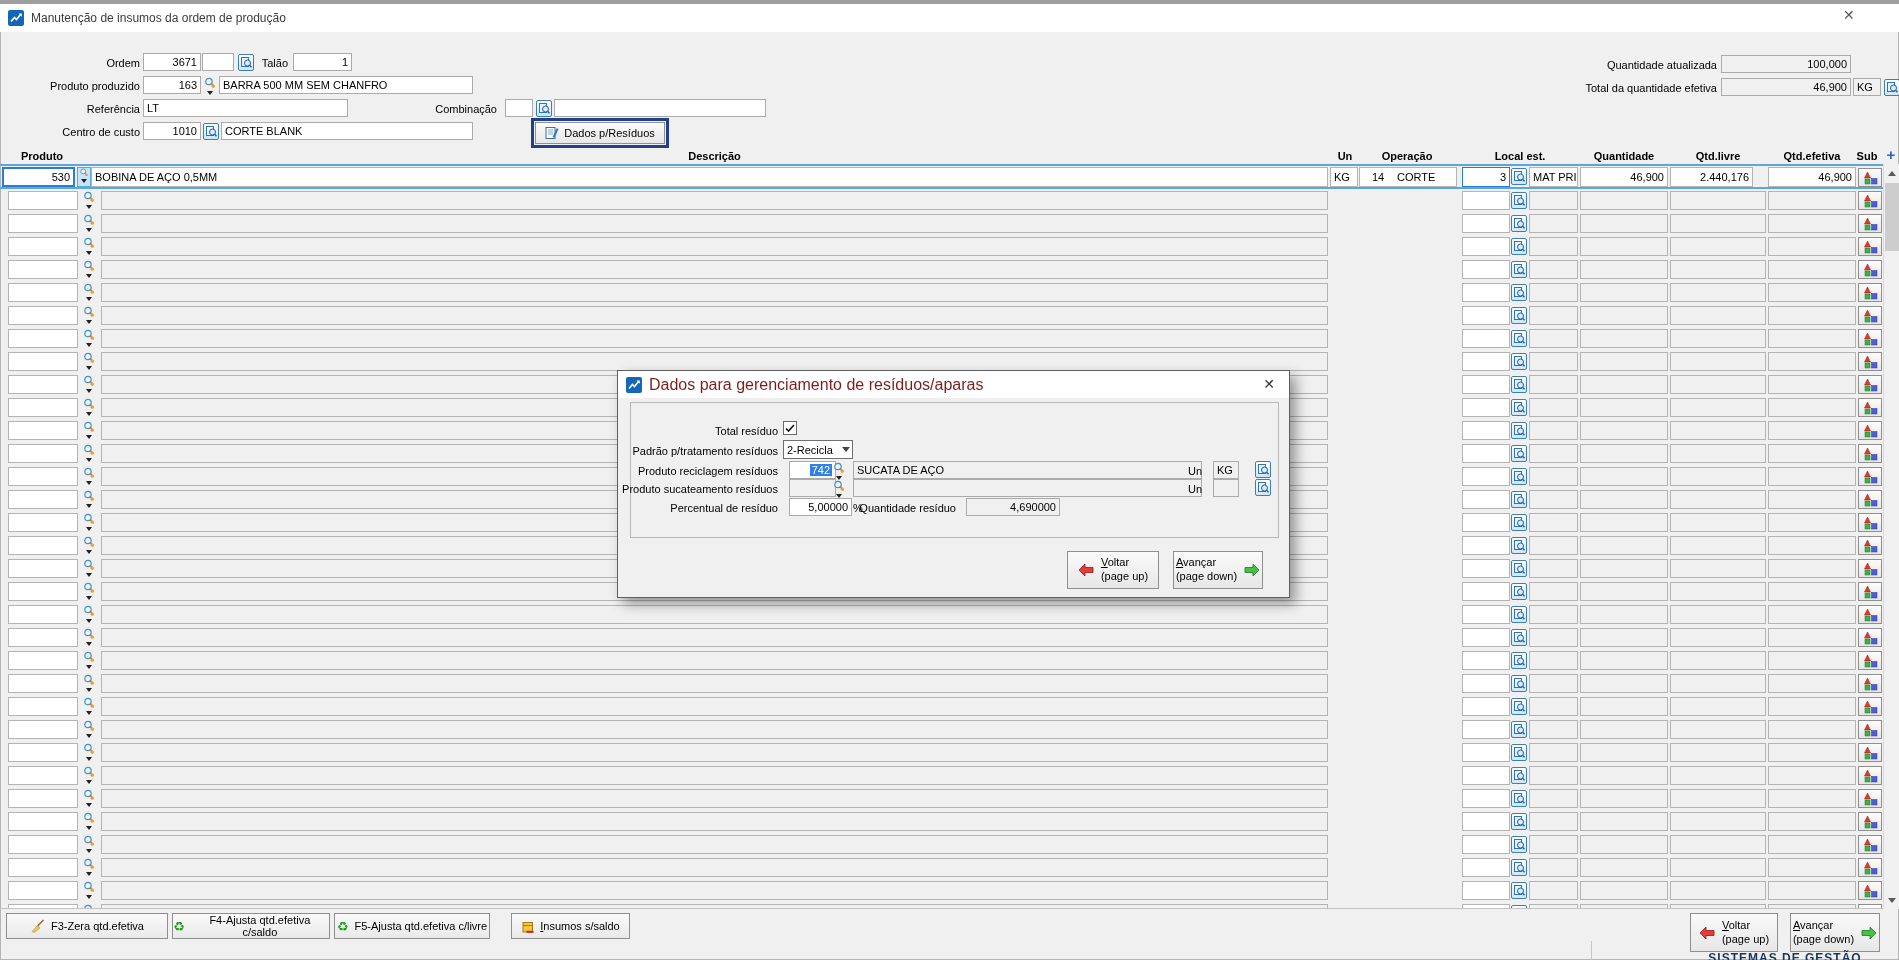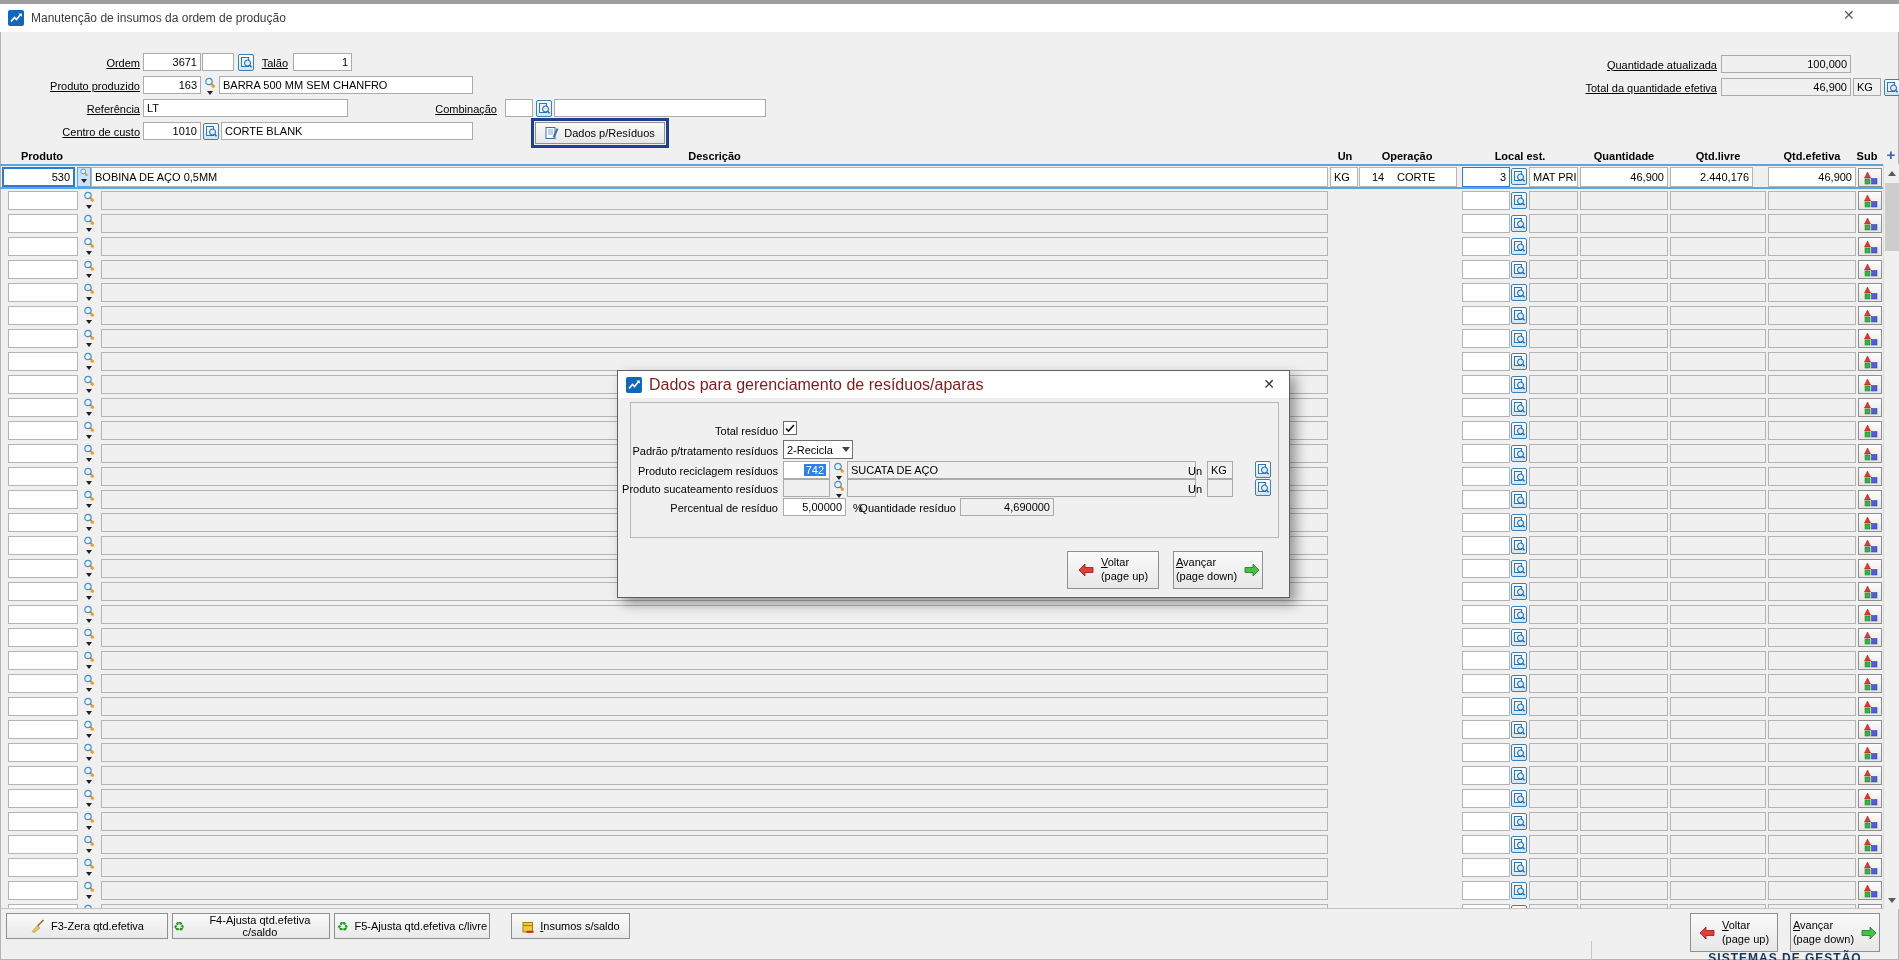--- a/index.html
+++ b/index.html
@@ -10,21 +10,21 @@
     background:#f0f0f0; position:relative;
   }
   #win { position:absolute; inset:0; box-shadow: inset 0 0 0 1px #b5b5b5; }
   #topstrip { position:absolute; left:0; top:0; width:100%; height:4px; background:#9e9e9e; }
   #titlebar { position:absolute; left:0; top:4px; width:100%; height:28px; background:#fff;
               display:flex; align-items:center; padding-left:8px; gap:7px; }
   #titlebar .title { font-size:12px; color:#3b3b3b; }
   .closex { position:absolute; top:7px; font-size:14px; color:#5a5a5a; cursor:default; background:none; border:none; font-family:"DejaVu Sans",sans-serif; }
   #mainclose { left:1843px; }
 
-  .lbl { position:absolute; height:17px; display:flex; align-items:center; justify-content:flex-end; white-space:nowrap;text-decoration:underline; }
+  .lbl { position:absolute; height:17px; display:flex; align-items:center; justify-content:flex-end; white-space:nowrap; }
   .fld { position:absolute; height:18px; border:1px solid #ababab; background:#fff; padding:0 3px;
          display:flex; align-items:center; white-space:nowrap; overflow:hidden; }
   .fld.ro { background:#f0f0f0; }
   .fld.num { justify-content:flex-end; }
   .magbtn { position:absolute; width:16px; height:17px; border:1px solid #3c7fb1; border-radius:2px;
             background:linear-gradient(#ffffff,#cfe6f8); display:flex; align-items:center; justify-content:center; padding:0; }
   .lkp { display:inline-flex; flex-direction:column; align-items:center; line-height:0; }
   .lkp .dd { width:0; height:0; border:3px solid transparent; border-top:4px solid #222; margin-top:2px; }
   .lkp.abs { position:absolute; }
 
@@ -90,21 +90,21 @@
   #dlg-group { position:absolute; left:12px; top:31px; width:649px; height:136px; border:1px solid #b9b9b9; }
   .dlbl { position:absolute; width:160px; height:17px; display:flex; align-items:center; justify-content:flex-end; white-space:nowrap; }
   .chk { position:absolute; left:165px; top:50px; width:14px; height:14px; border:1px solid #6b6b6b; background:#fff;
          display:flex; align-items:center; justify-content:center; padding:0; }
   .combo { position:absolute; left:165px; top:69px; width:70px; height:19px; border:1px solid #707070; background:#fff;
            display:flex; align-items:center; padding-left:3px; }
   .combo .chev { position:absolute; right:2px; top:6px; width:0; height:0; border:4px solid transparent; border-top:5px solid #444; }
   .yellow { background:#ffffbe; border:1px solid #3c7fb1; }
   .selval { background:#2f80e8; color:#fff; padding:0 2px; }
   .dfld { position:absolute; height:18px; border:1px solid #ababab; background:#fff; padding:0 3px;
-          display:flex; align-items:center; overflow:hidden; }
+          display:flex; align-items:center; overflow:hidden;margin-left:6px; }
   .dfld.ro { background:#f0f0f0; }
   .dfld.num { justify-content:flex-end; }
 </style>
 </head>
 <body>
 
 <div id="win">
   <div id="topstrip"></div>
 
   <div id="titlebar">

